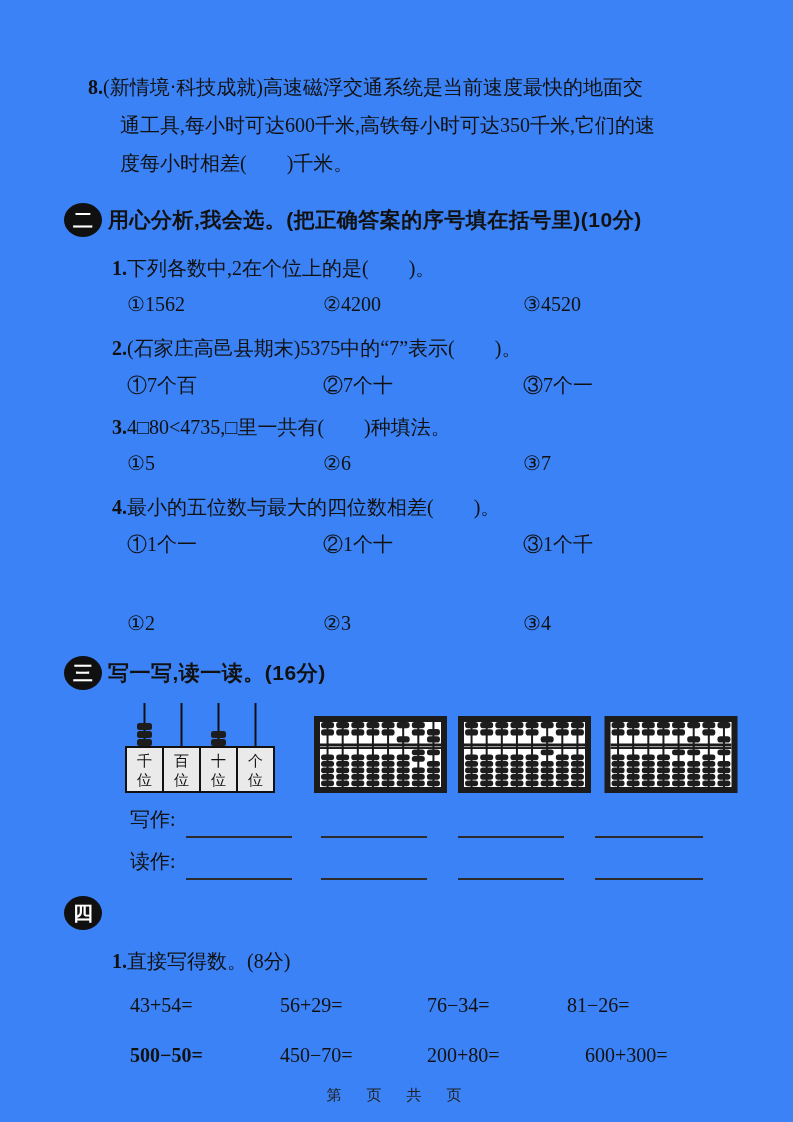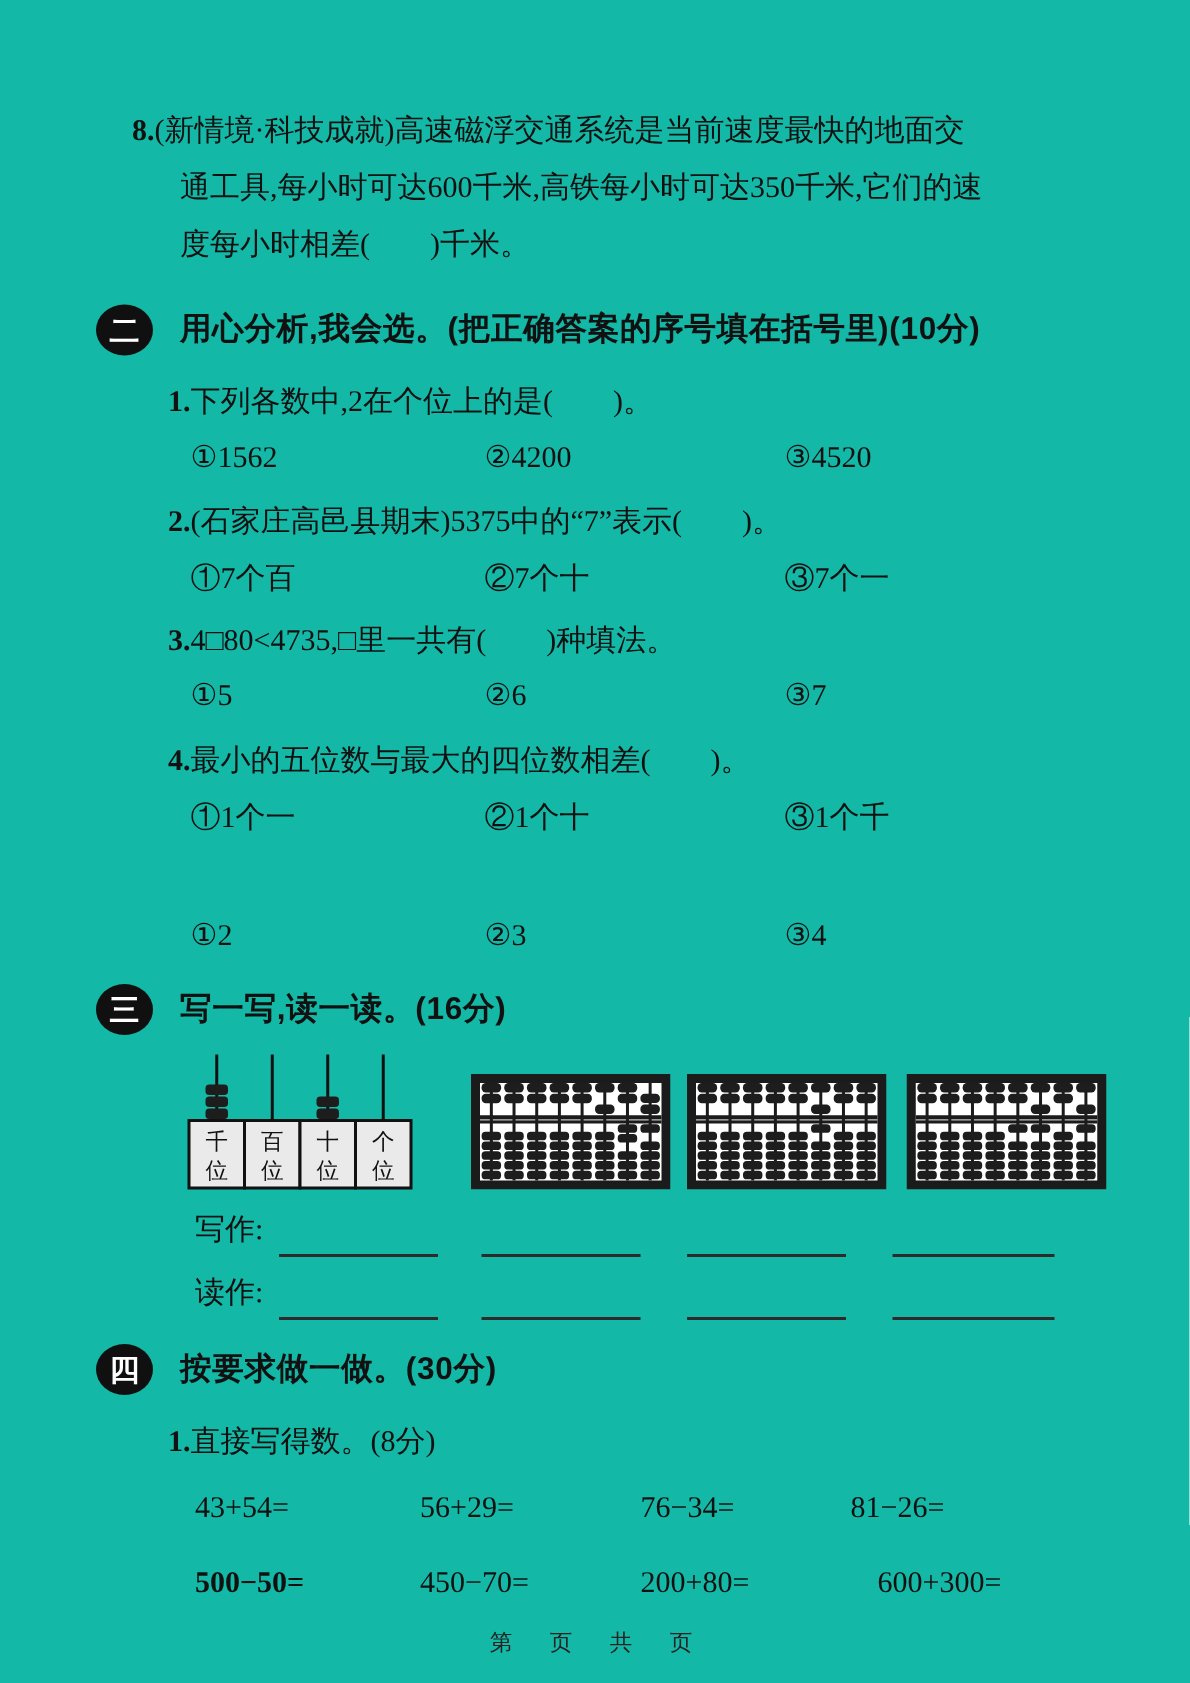--- a/index.html
+++ b/index.html
@@ -1,25 +1,25 @@
 <!DOCTYPE html>
 <html><head>
 <meta charset="utf-8">
 <style>
   html,body { margin:0; padding:0; background:#ffffff; }
   .page {
-    position:relative; width:793px; height:1122px; background:#14b8a6;
+    position:relative; width:793px; height:1122px; background:#3b82f6;
     color:#111; font-family:"Liberation Serif", serif; overflow:hidden;
   }
   .abs { position:absolute; }
   .qline { font-size:20px; line-height:30px; white-space:nowrap; }
   .qnum { font-weight:700; font-family:"Liberation Serif", serif; }
   .heading {
     font-family:"Liberation Sans", sans-serif; font-weight:700;
-    font-size:21px; line-height:34px; white-space:nowrap; letter-spacing:0.5px;margin-left:12px;
+    font-size:21px; line-height:34px; white-space:nowrap; letter-spacing:0.5px;
   }
   .badge {
     display:flex; align-items:center; justify-content:center;
     width:38px; height:34px; border-radius:50%;
     background:#101010; color:#ffffff;
     font-family:"Liberation Sans", sans-serif; font-weight:700; font-size:20px;
   }
   .optrow { left:0; width:679px; height:30px; }
   .opt { position:absolute; font-size:20px; white-space:nowrap; }
   .opt1 { left:127px; } .opt2 { left:323px; } .opt3 { left:523px; }
@@ -324,21 +324,20 @@
   <div class="abs blank" style="left:458px; top:808px; width:106px;"></div>
   <div class="abs blank" style="left:595px; top:808px; width:108px;"></div>
 
   <div class="abs rw-label" style="left:130px; top:848px;">读作:</div>
   <div class="abs blank" style="left:186px; top:850px; width:106px;"></div>
   <div class="abs blank" style="left:321px; top:850px; width:106px;"></div>
   <div class="abs blank" style="left:458px; top:850px; width:106px;"></div>
   <div class="abs blank" style="left:595px; top:850px; width:108px;"></div>
 
   <div class="abs badge" style="left:64px; top:896px;">四</div>
-  <div class="abs heading" style="left:108px; top:896px;">按要求做一做。(30分)</div>
 
   <div class="abs qline" style="left:112px; top:946px;">
     <span class="qnum">1.</span><span>直接写得数。(8分)</span>
   </div>
 
   <div class="abs" style="top:994px; left:0; width:793px; height:30px;">
     <span class="prob" style="left:130px;">43+54=</span>
     <span class="prob" style="left:280px;">56+29=</span>
     <span class="prob" style="left:427px;">76−34=</span>
     <span class="prob" style="left:567px;">81−26=</span>

